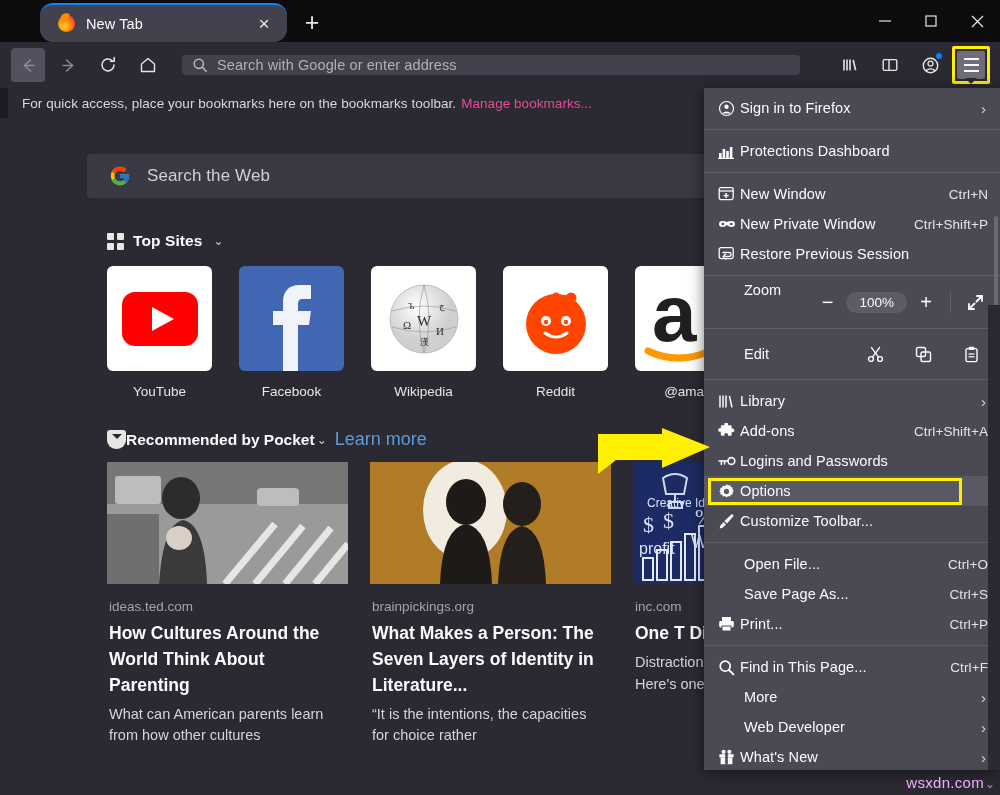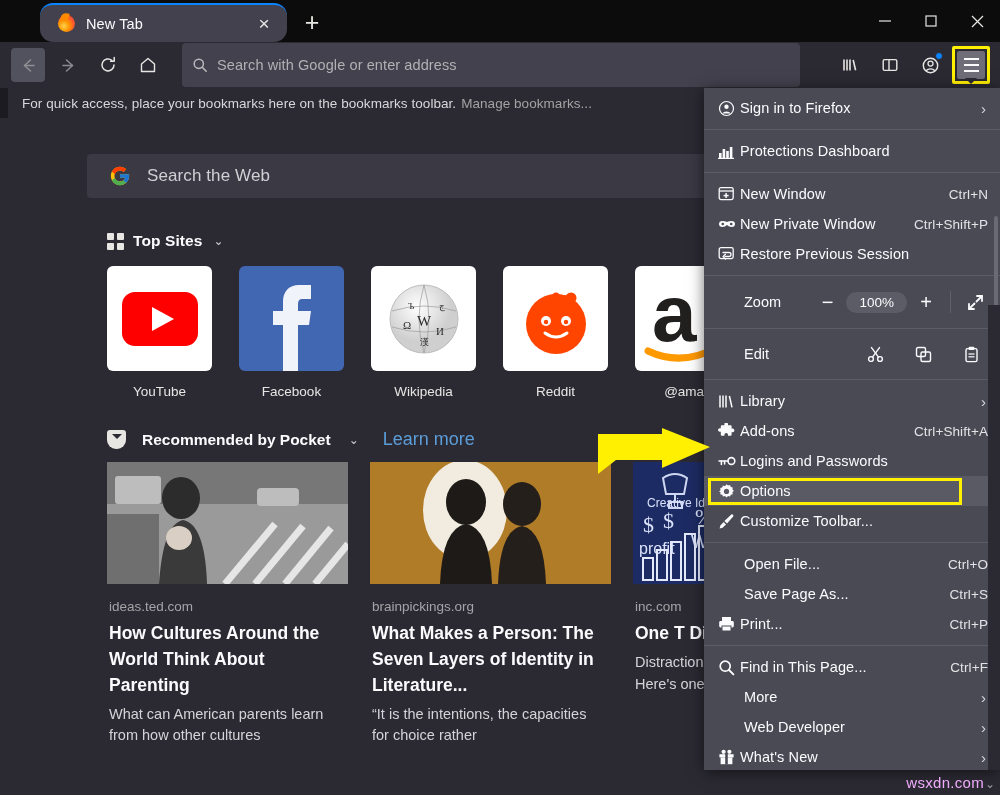--- a/index.html
+++ b/index.html
@@ -61,21 +61,21 @@
   }
   .navbtn {
     width: 34px; height: 34px; margin: 0 3px;
     display: flex; align-items: center; justify-content: center;
     color: #b9b9bd; border-radius: 4px; flex: 0 0 34px;
   }
   .navbtn.back { background: #52525e; color: #8f8f95; margin-left: 5px; }
   .navbtn.fwd { color: #8a8a90; }
   .navbtn.active { color: #e8e6e3; }
   .urlbar {
-    flex: 1; height: 44px; margin: 0 16px 0 14px;
+    flex: 1; height: 20px; margin: 0 16px 0 14px;
     background: #42414d; border-radius: 4px;
     display: flex; align-items: center; padding: 4px 10px;
     max-width: 618px;
   }
   .urlbar .ub-icon { color: #b9b9bd; display: flex; margin-right: 9px; }
   .urlbar .ub-text { color: #b1b1b5; font-size: 14.5px; letter-spacing: .1px; }
   .nav-right { display: flex; align-items: center; margin-left: auto; }
   .acct-wrap { position: relative; }
   .acct-dot {
     position: absolute; top: 4px; right: 4px; width: 8px; height: 8px;
@@ -97,21 +97,21 @@
     width: 0; height: 0; border-left: 6px solid transparent; border-right: 6px solid transparent;
     border-top: 6px solid #2b2a33;
   }
 
   
   .bookmarksbar {
     position: absolute; top: 88px; left: 8px; width: 1000px; height: 30px;
     background: #2b2a33; display: flex; align-items: center; padding-left: 14px;
     font-size: 13.5px; color: #d7d7db; letter-spacing: .05px;
   }
-  .bookmarksbar .bm-link { color: #a3a3a3; margin-left: 5px; }
+  .bookmarksbar .bm-link { color: #ec4899; margin-left: 5px; }
 
   
   .content {
     position: absolute; top: 118px; left: 0; width: 1000px; height: 677px;
     background: #2b2a33; overflow: hidden;
   }
   .search-row { padding: 36px 0 0 0; display: flex; justify-content: center; }
   .search-box {
     width: 826px; height: 44px; background: #3a3944; border-radius: 4px;
     display: flex; align-items: center; padding-left: 22px;
@@ -129,21 +129,21 @@
 
   .tiles { display: flex; padding: 16px 0 0 107px; gap: 27px; }
   .tile { width: 105px; }
   .tile-card {
     width: 105px; height: 105px; background: #fff; border-radius: 6px;
     display: flex; align-items: center; justify-content: center; overflow: hidden;
   }
   .tile-card.fb { background: #4267b2; }
   .tile-label { margin-top: 13px; text-align: center; color: #e8e6e3; font-size: 13.5px; }
 
-  .pocket-head { display: flex; align-items: center; padding: 30px 0 0 107px; gap: 16px; text-align: center; }
+  .pocket-head { display: flex; align-items: center; padding: 30px 0 0 107px; gap: 0; text-align: center; }
   .pocket-icon {
     width: 19px; height: 19px; background: #e8e6e3; border-radius: 3px 3px 9px 9px;
     display: flex; align-items: flex-start; justify-content: center;
   }
   .pocket-icon::after {
     content: ""; display: block; margin-top: 4px;
     width: 0; height: 0; border-left: 5px solid transparent; border-right: 5px solid transparent;
     border-top: 5px solid #2b2a33;
   }
   .pocket-title { color: #fbfbfe; font-size: 15.5px; font-weight: bold; }
@@ -173,21 +173,21 @@
   .mi .mi-ico { width: 22px; flex: 0 0 22px; display: flex; align-items: center; justify-content: flex-start; color: #fbfbfe; }
   .mi .mi-label { flex: 1; letter-spacing: .1px; white-space: nowrap; }
   .mi .mi-shortcut { color: #e3e3e6; font-size: 13.5px; letter-spacing: .1px; }
   .mi .mi-chev { color: #d7d7db; font-size: 15px; line-height: 1; padding-right: 2px; }
   .mi-pad { padding-left: 40px; }
   .sep { height: 1px; background: #5c5c67; margin: 6px 0; }
   .menu-scroll { position: absolute; right: 2px; top: 128px; width: 4px; height: 96px; background: #6a6a75; border-radius: 2px; }
   .menu-right-shade { position: absolute; right: 0; top: 217px; width: 12px; height: 465px; background: #2b2a33; }
 
   
-  .zoomrow { height: 40px; display: flex; align-items: center; padding: 0 8px 0 40px; }
+  .zoomrow { height: 40px; display: flex; padding: 0 8px 0 40px; }
   .zoomrow .zlabel { flex: 0 0 auto; }
   .zoomrow .zctl { margin-left: auto; display: flex; align-items: center; gap: 2px; }
   .zbtn { width: 34px; height: 30px; display: flex; align-items: center; justify-content: center; color: #fbfbfe; font-size: 20px; line-height: 1; font-weight: 300; }
   .zpct { background: #5c5c67; border-radius: 12px; padding: 3px 13px; font-size: 13.5px; color: #fbfbfe; }
   .zdiv { width: 1px; height: 22px; background: #60606b; margin: 0 5px; }
 
   
   .editrow { height: 38px; display: flex; align-items: center; padding: 0 10px 0 40px; }
   .editrow .elabel { flex: 0 0 auto; }
   .editrow .ectl { margin-left: auto; display: flex; align-items: center; gap: 22px; padding-right: 6px; }

